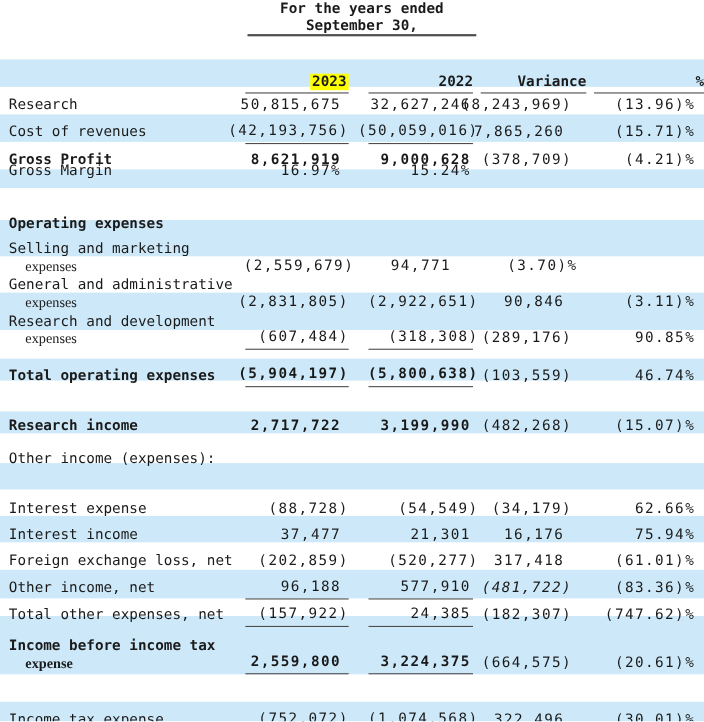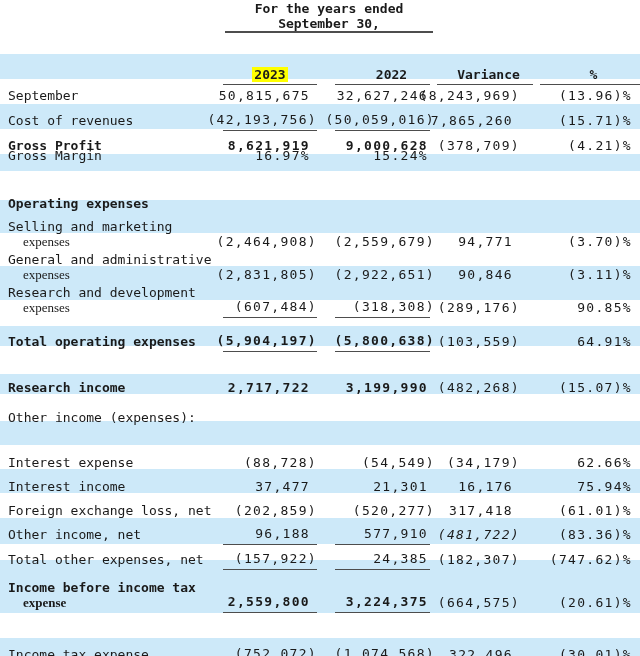--- a/index.html
+++ b/index.html
@@ -18,21 +18,21 @@
     text-align:center;font-weight:700;
     border-bottom:2px solid var(--rule,#4d4d4d);
     box-sizing:border-box;padding-top:1px;
     line-height:15px;
   }
   .colheads{
     display:grid;grid-template-columns:223px 94px 113px 103px 107px;
     height:21px;
   }
   .colheads .chbox{
-    display:flex;align-items:flex-end;justify-content:center;
+    display:flex;align-items:flex-end;justify-content:flex-end;
     border-bottom:1.5px solid var(--rule,#4d4d4d);
     box-sizing:border-box;padding-bottom:2px;
     font-weight:700;
   }
   .colheads .cb{margin-left:18px;}
   .colheads .cc{margin-left:7px;}
   .colheads .cd{margin-left:7px;}
   .hl{background:var(--year-highlight,#ffff00);padding:0 2px;}
 
   
@@ -94,21 +94,21 @@
     <div class="chbox cc">
         <span>Variance</span>
       </div>
     <div class="chbox cd">
         <span>%</span>
       </div>
   </div>
 
   <div class="r blue h25">
     <div class="cl">
-        <span>September</span>
+        <span>Research</span>
       </div>
     <div class="ca">
         <div class="box">
           <span class="num hang">50,815,675</span>
         </div>
       </div>
     <div class="cb">
         <div class="box">
           <span class="num hang">32,627,246</span>
         </div>
@@ -214,25 +214,20 @@
       <div class="cb"></div>
     <div class="cc"></div>
       <div class="cd"></div>
   </div>
 
   <div class="r blue h33">
     <div class="cl">
         <span>Selling and marketing</span>
         <span class="lab2">expenses</span>
       </div>
-    <div class="ca">
-        <div class="box">
-          <span class="num hang" style="margin-right: -7px;">(2,464,908)</span>
-        </div>
-      </div>
     <div class="cb">
         <div class="box">
           <span class="num hang" style="margin-right: -7px;">(2,559,679)</span>
         </div>
       </div>
     <div class="cc">
         <div class="box">
           <span class="num hang">94,771</span>
         </div>
       </div>
@@ -311,21 +306,21 @@
           <span class="num hang" style="margin-right: -7px;">(5,800,638)</span>
         </div>
       </div>
     <div class="cc">
         <div class="box">
           <span class="num hang" style="margin-right: -7px;">(103,559)</span>
         </div>
       </div>
     <div class="cd">
         <div class="box">
-          <span class="num">64.91%</span>
+          <span class="num">46.74%</span>
         </div>
       </div>
   </div>
 
   <div class="blue sp20"></div>
 
   <div class="r h28 tr-bold">
     <div class="cl">
         <span>Research income</span>
       </div>

